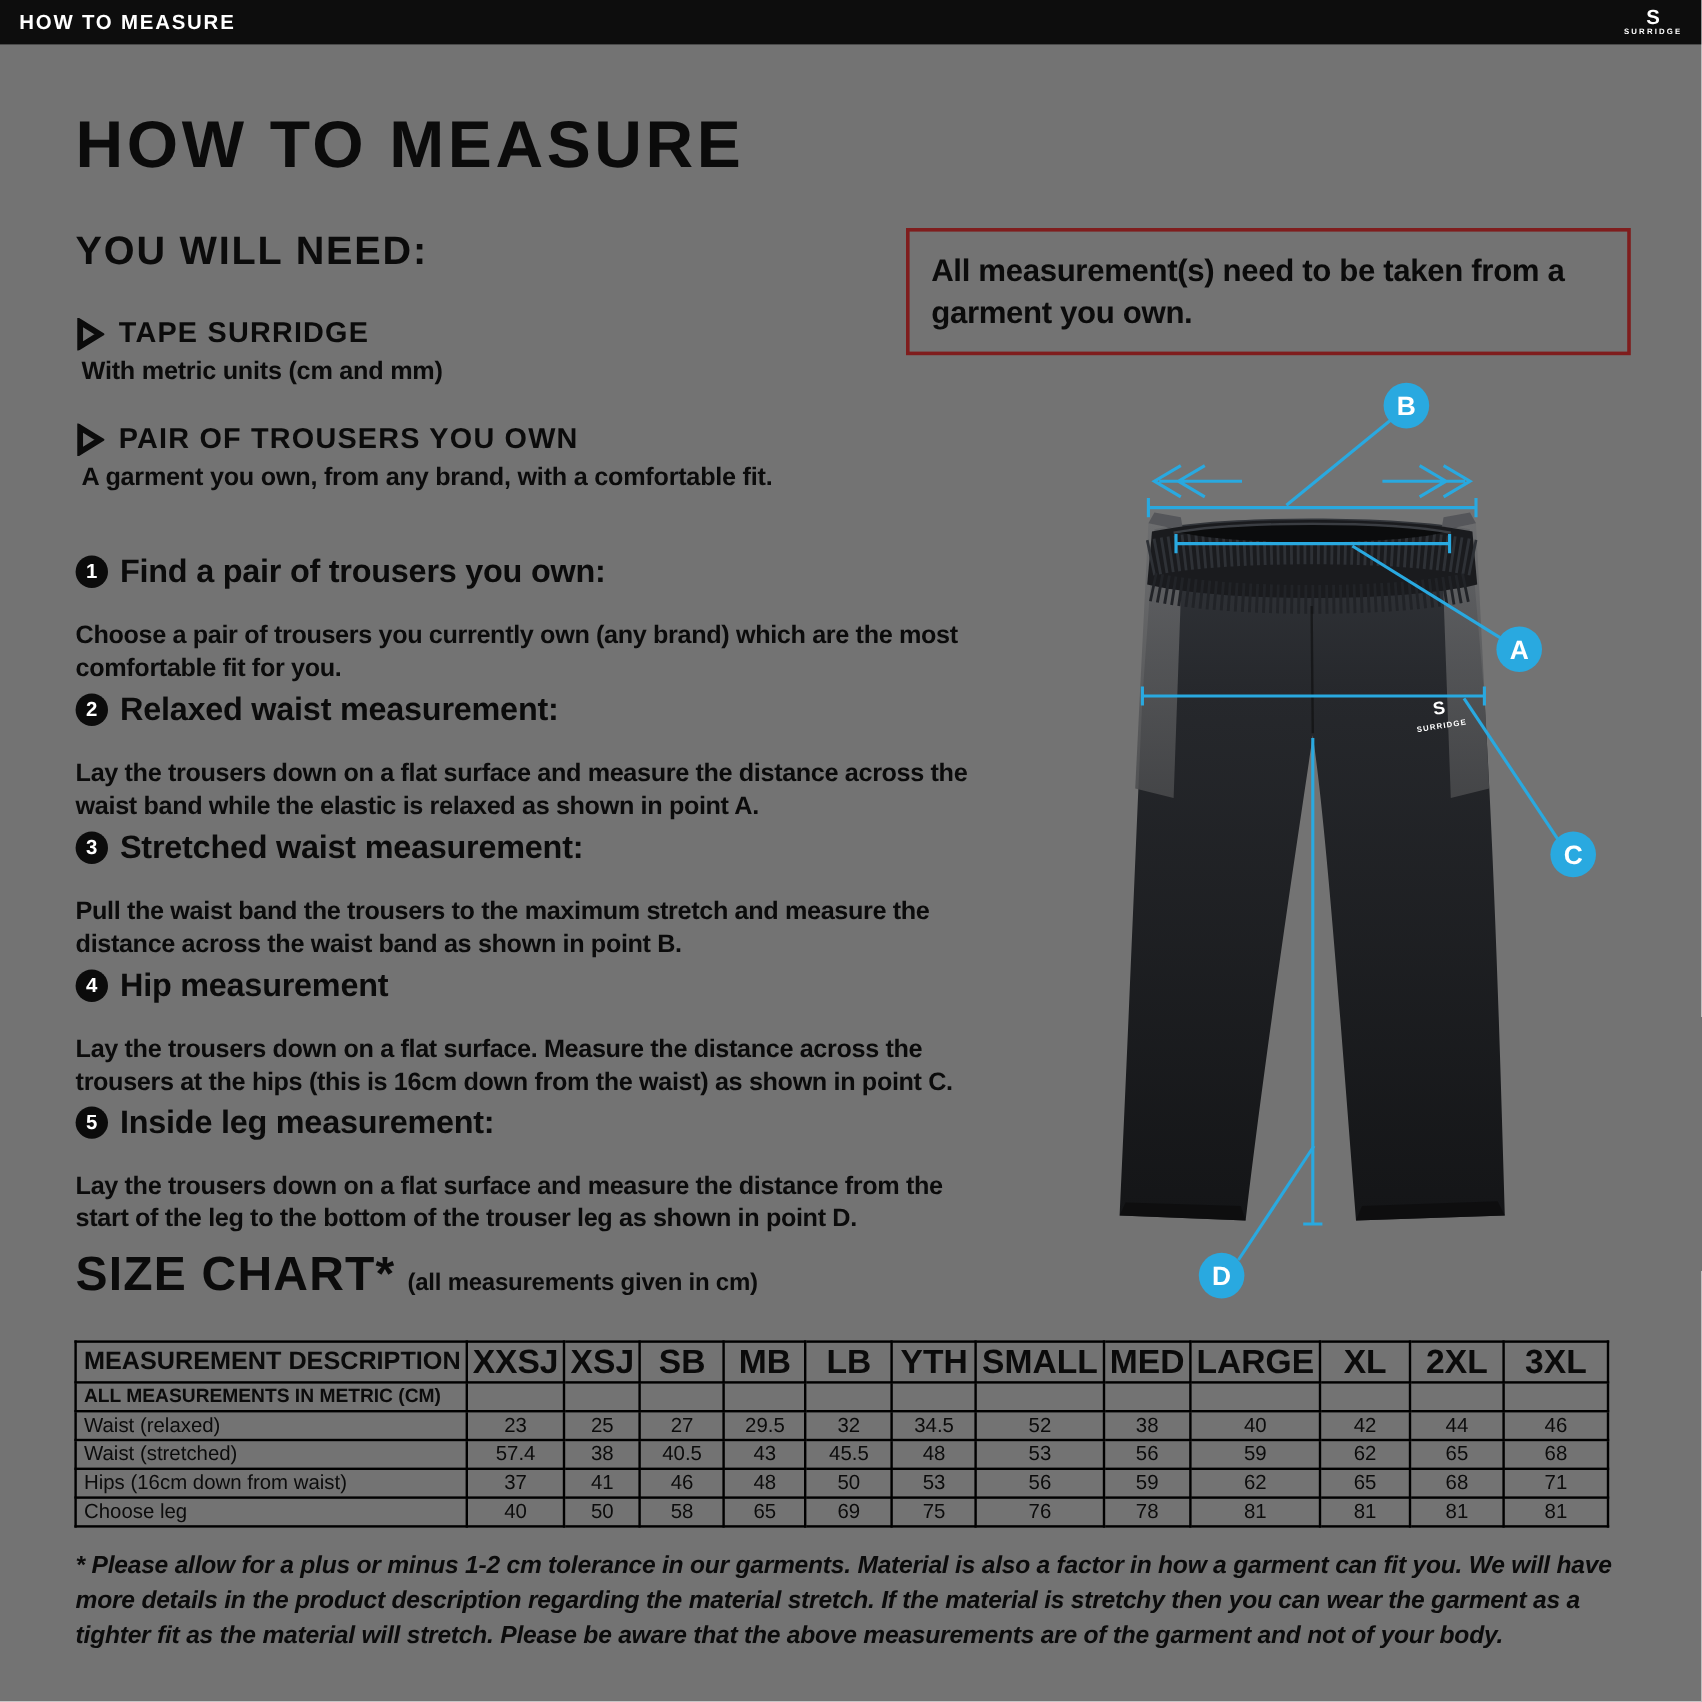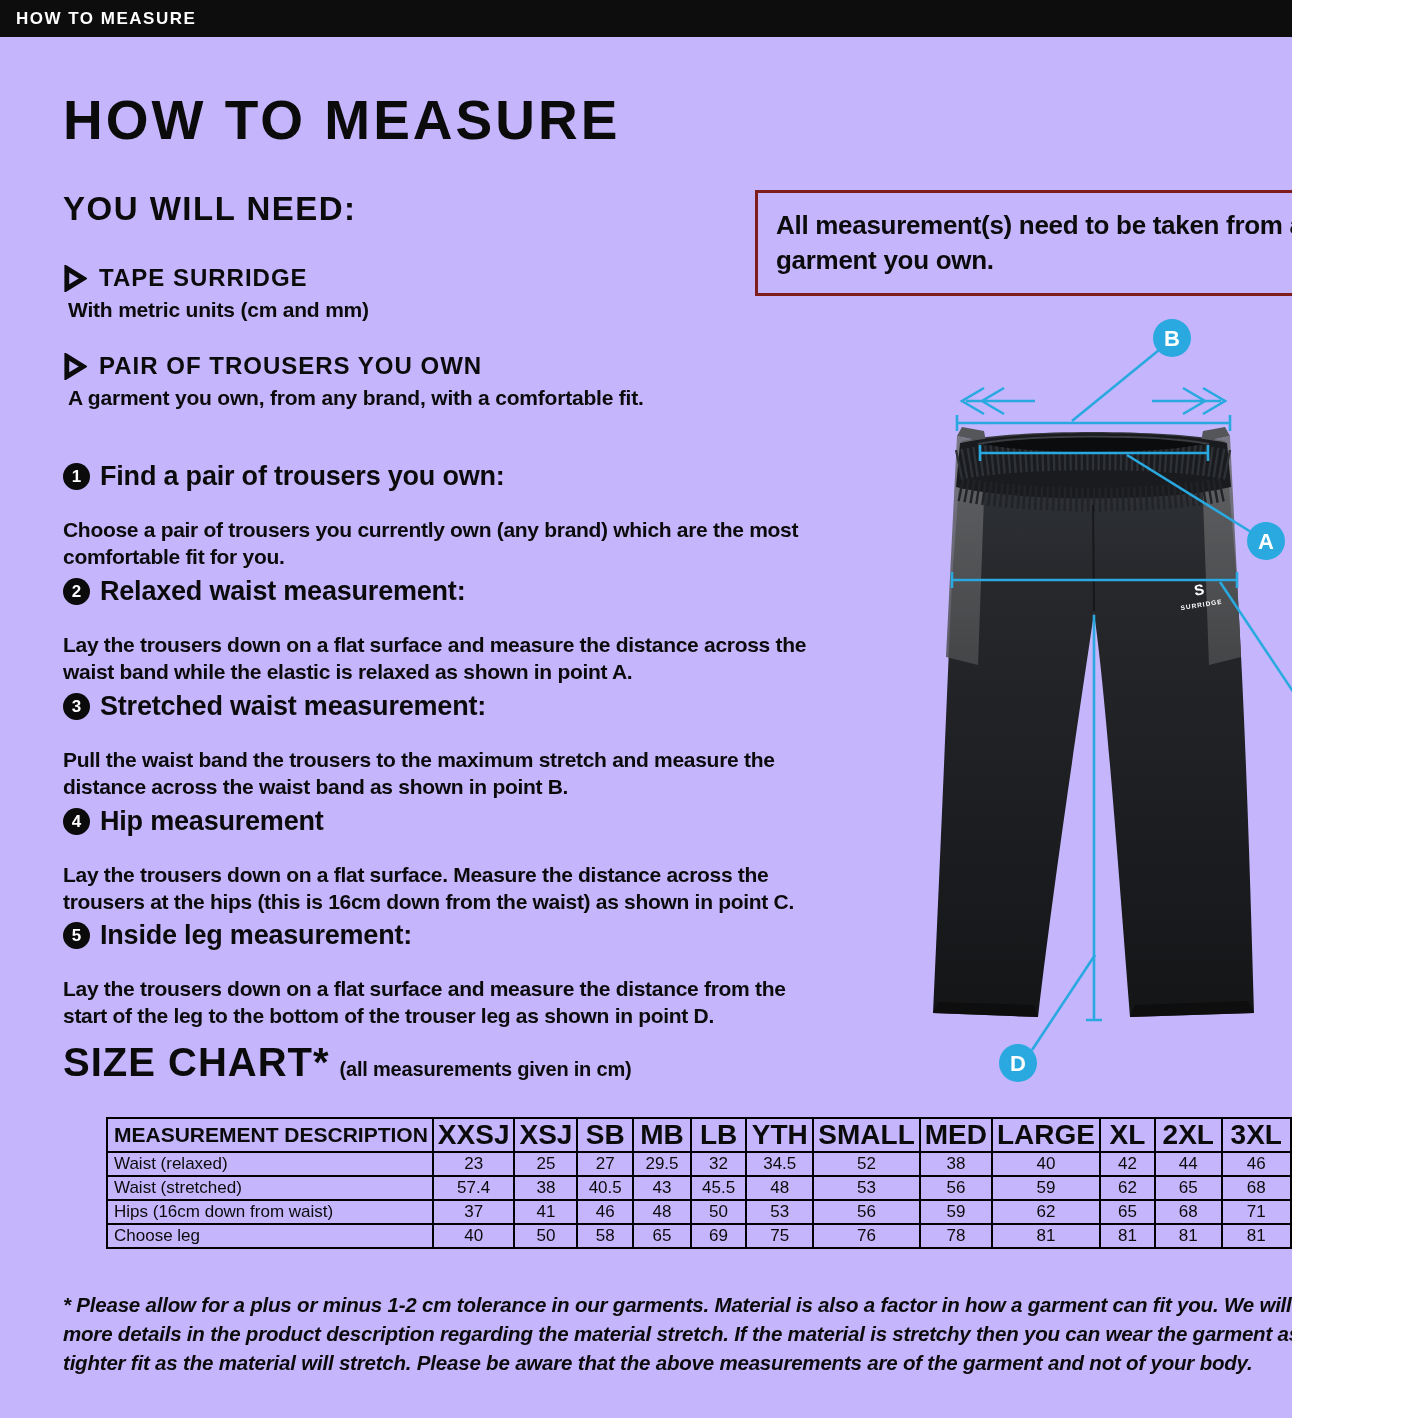--- a/index.html
+++ b/index.html
@@ -1,18 +1,18 @@
 <!DOCTYPE html>
 <html><head>
 <meta charset="utf-8">
 <style>
   * { margin:0; padding:0; box-sizing:border-box; }
   html,body { background:#fff; }
   body { font-family:"Liberation Sans", sans-serif; color:#0b0b0b; }
-  #page { position:relative; width:1292px; height:1418px; background:#c4b5fd; overflow:hidden; }
+  #page { position:relative; width:1418px; height:1418px; background:#737373; overflow:hidden; }
 
   
   .topbar { position:absolute; left:0; top:0; width:1418px; height:37px; background:#0d0d0d;
             display:flex; align-items:center; justify-content:space-between; padding:0 16px; }
   .topbar-title { color:#fff; font-size:17px; font-weight:bold; letter-spacing:1.5px; }
   .brand-logo { display:flex; flex-direction:column; align-items:center; line-height:1; }
   .brand-logo .s-mark { color:#fff; font-size:17px; font-weight:bold; letter-spacing:0; }
   .brand-logo .s-word { color:#fff; font-size:6.5px; font-weight:bold; letter-spacing:1.8px; margin-top:1px; }
 
   
@@ -37,21 +37,21 @@
   
   .note-box { position:absolute; left:755px; top:190px; width:604px; min-height:106px;
               border:3px solid #7f1d1d; padding:15px 18px; }
   .note-box .note-text { font-size:26px; font-weight:bold; line-height:35px; letter-spacing:-0.3px; }
 
   
   .sizechart-heading { position:absolute; left:63px; top:1040px; display:flex; align-items:baseline; gap:10px; }
   .sizechart-heading .big { font-size:40px; font-weight:bold; letter-spacing:1px; }
   .sizechart-heading .small { font-size:20px; font-weight:bold; letter-spacing:-0.2px; }
 
-  table.size-table { position:absolute; left:62px; top:1117px; border-collapse:collapse; table-layout:fixed;margin-left:44px; }
+  table.size-table { position:absolute; left:62px; top:1117px; border-collapse:collapse; table-layout:fixed; }
   .size-table th, .size-table td { border:2px solid #000; padding:0 4px; height:24px; text-align:center;
                                    font-size:17px; overflow:hidden; white-space:nowrap; }
   .size-table thead th { height:31px; font-size:28px; font-weight:bold; }
   .size-table thead th:first-child { text-align:left; padding-left:6px; font-size:21px; }
   .size-table td.rowlabel { text-align:left; padding-left:6px; font-weight:normal; }
   .size-table tr.metric-row td { height:24px; }
   .size-table tr.metric-row td.rowlabel { font-weight:bold; font-size:16px; }
 
   
   .footnote { position:absolute; left:63px; top:1290px; width:1302px; font-size:20.5px; font-weight:bold;
@@ -249,20 +249,35 @@
           <th>YTH</th>
           <th>SMALL</th>
           <th>MED</th>
           <th>LARGE</th>
           <th>XL</th>
           <th>2XL</th>
           <th>3XL</th>
         </tr>
       </thead>
     <tbody>
+        <tr class="metric-row">
+          <td class="rowlabel">ALL MEASUREMENTS IN METRIC (CM)</td>
+          <td></td>
+          <td></td>
+          <td></td>
+          <td></td>
+          <td></td>
+          <td></td>
+          <td></td>
+          <td></td>
+          <td></td>
+          <td></td>
+          <td></td>
+          <td></td>
+        </tr>
         <tr>
           <td class="rowlabel">Waist (relaxed)</td>
           <td>23</td>
           <td>25</td>
           <td>27</td>
           <td>29.5</td>
           <td>32</td>
           <td>34.5</td>
           <td>52</td>
           <td>38</td>

